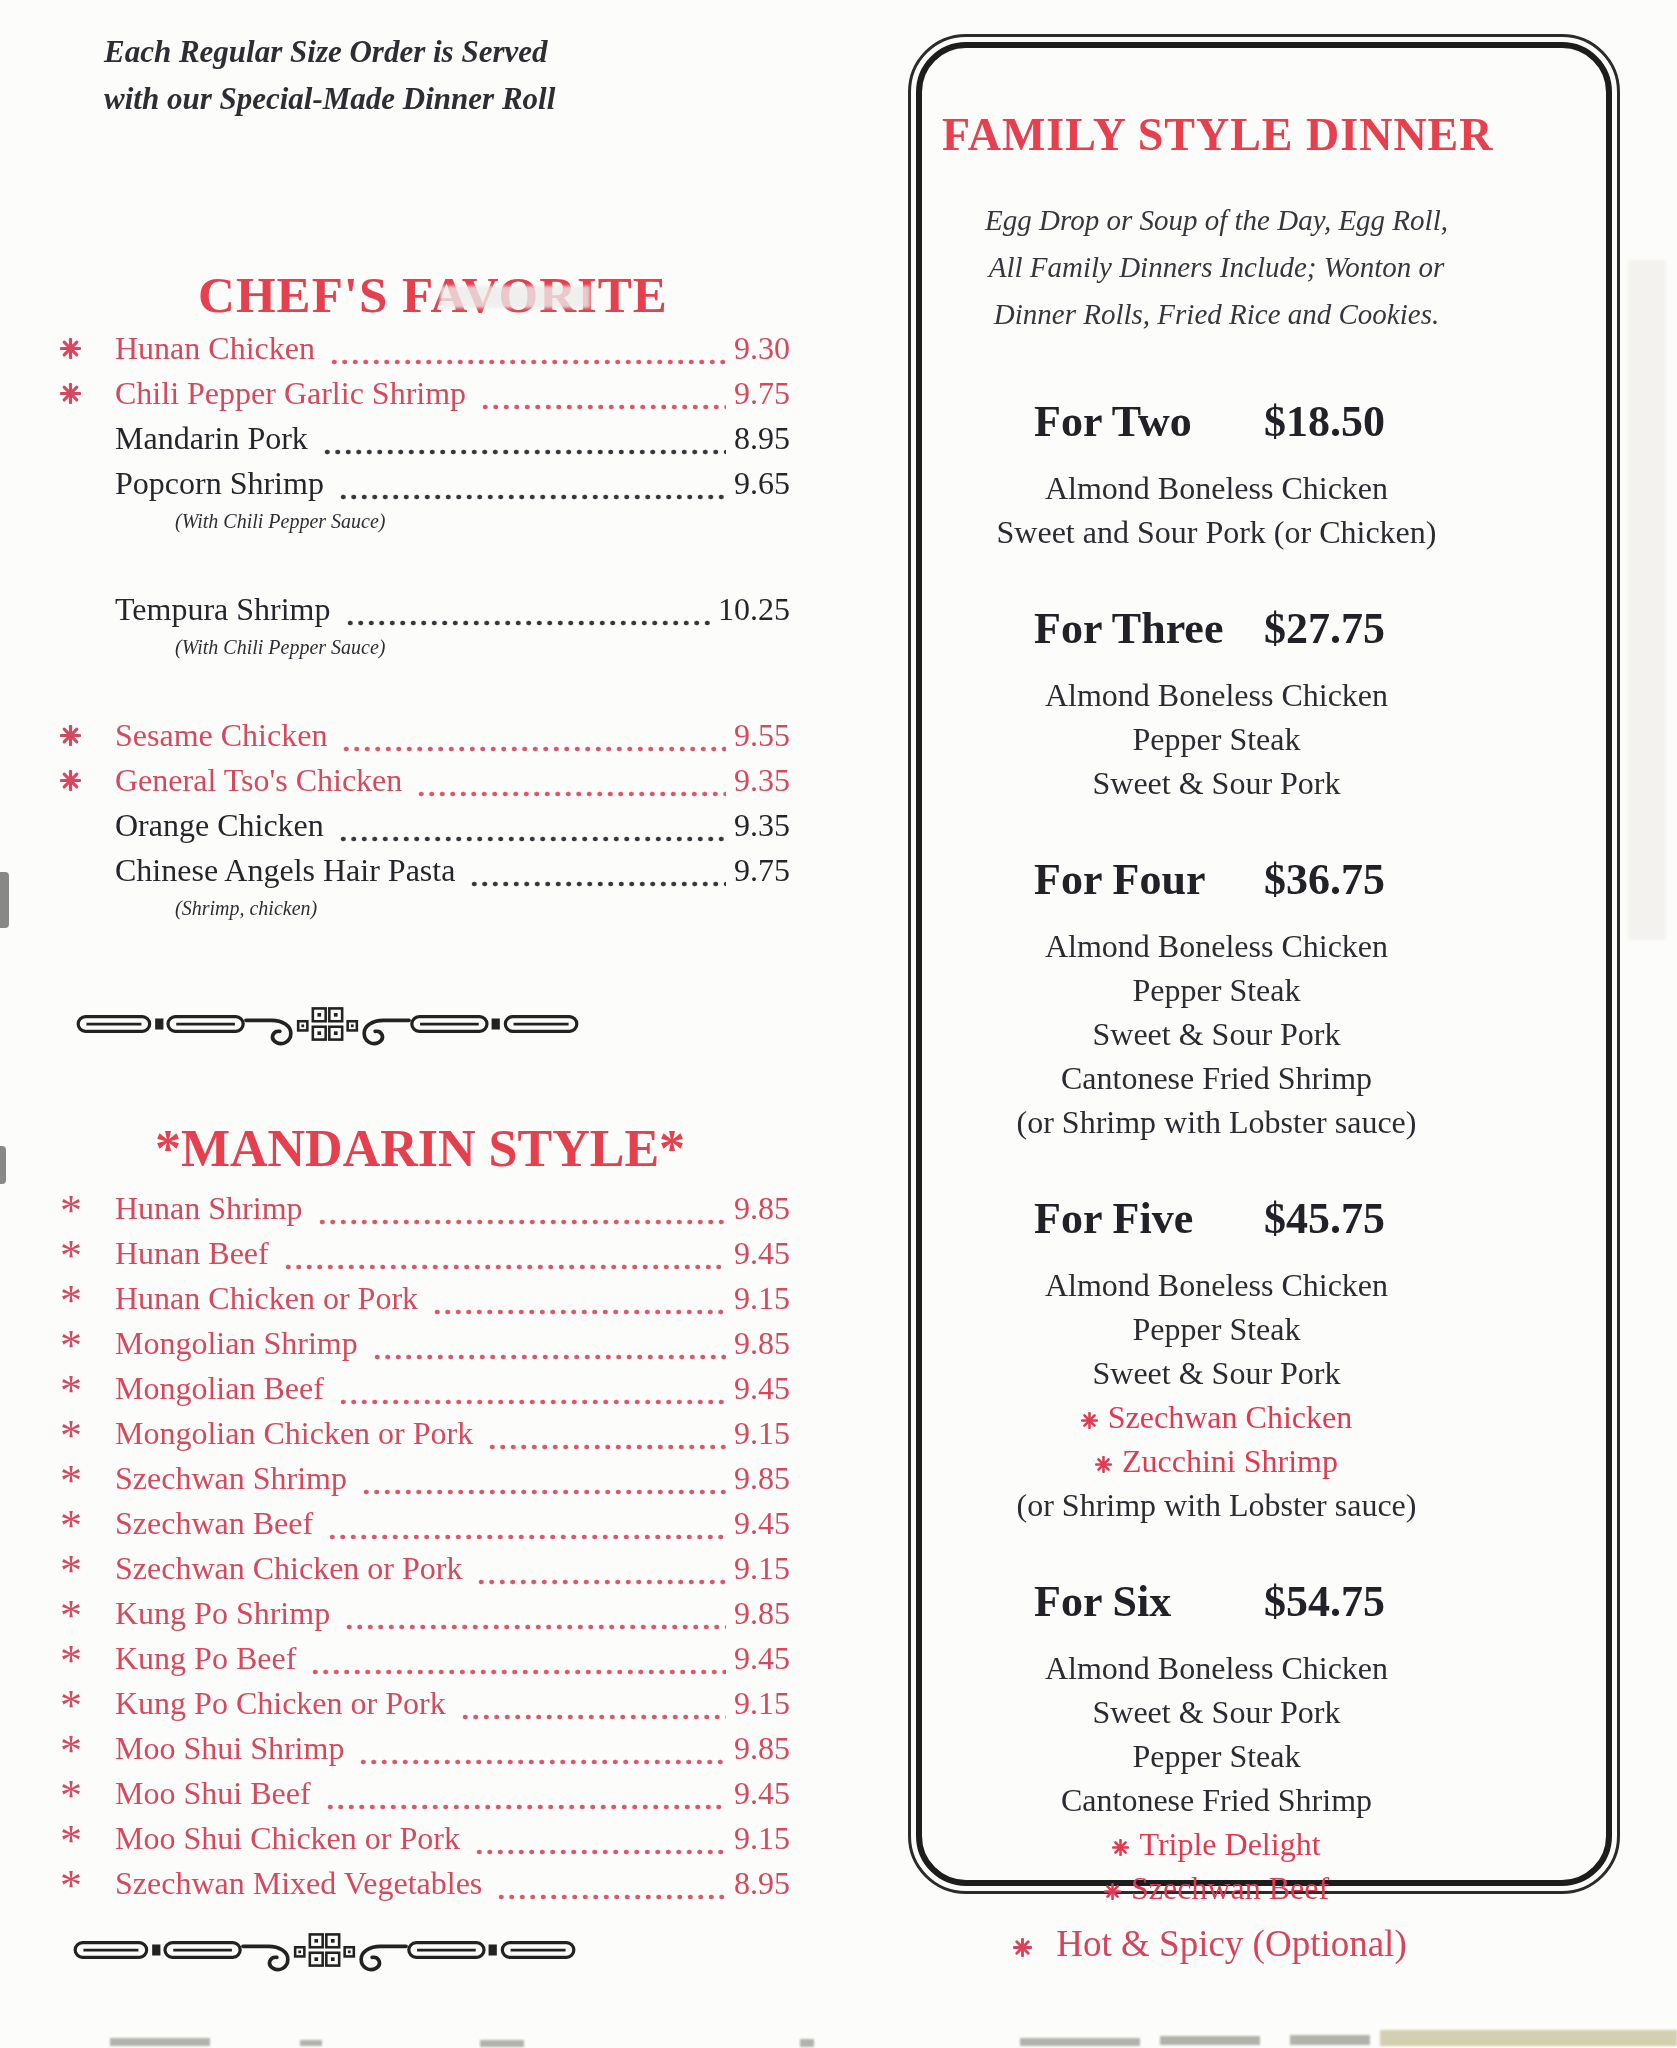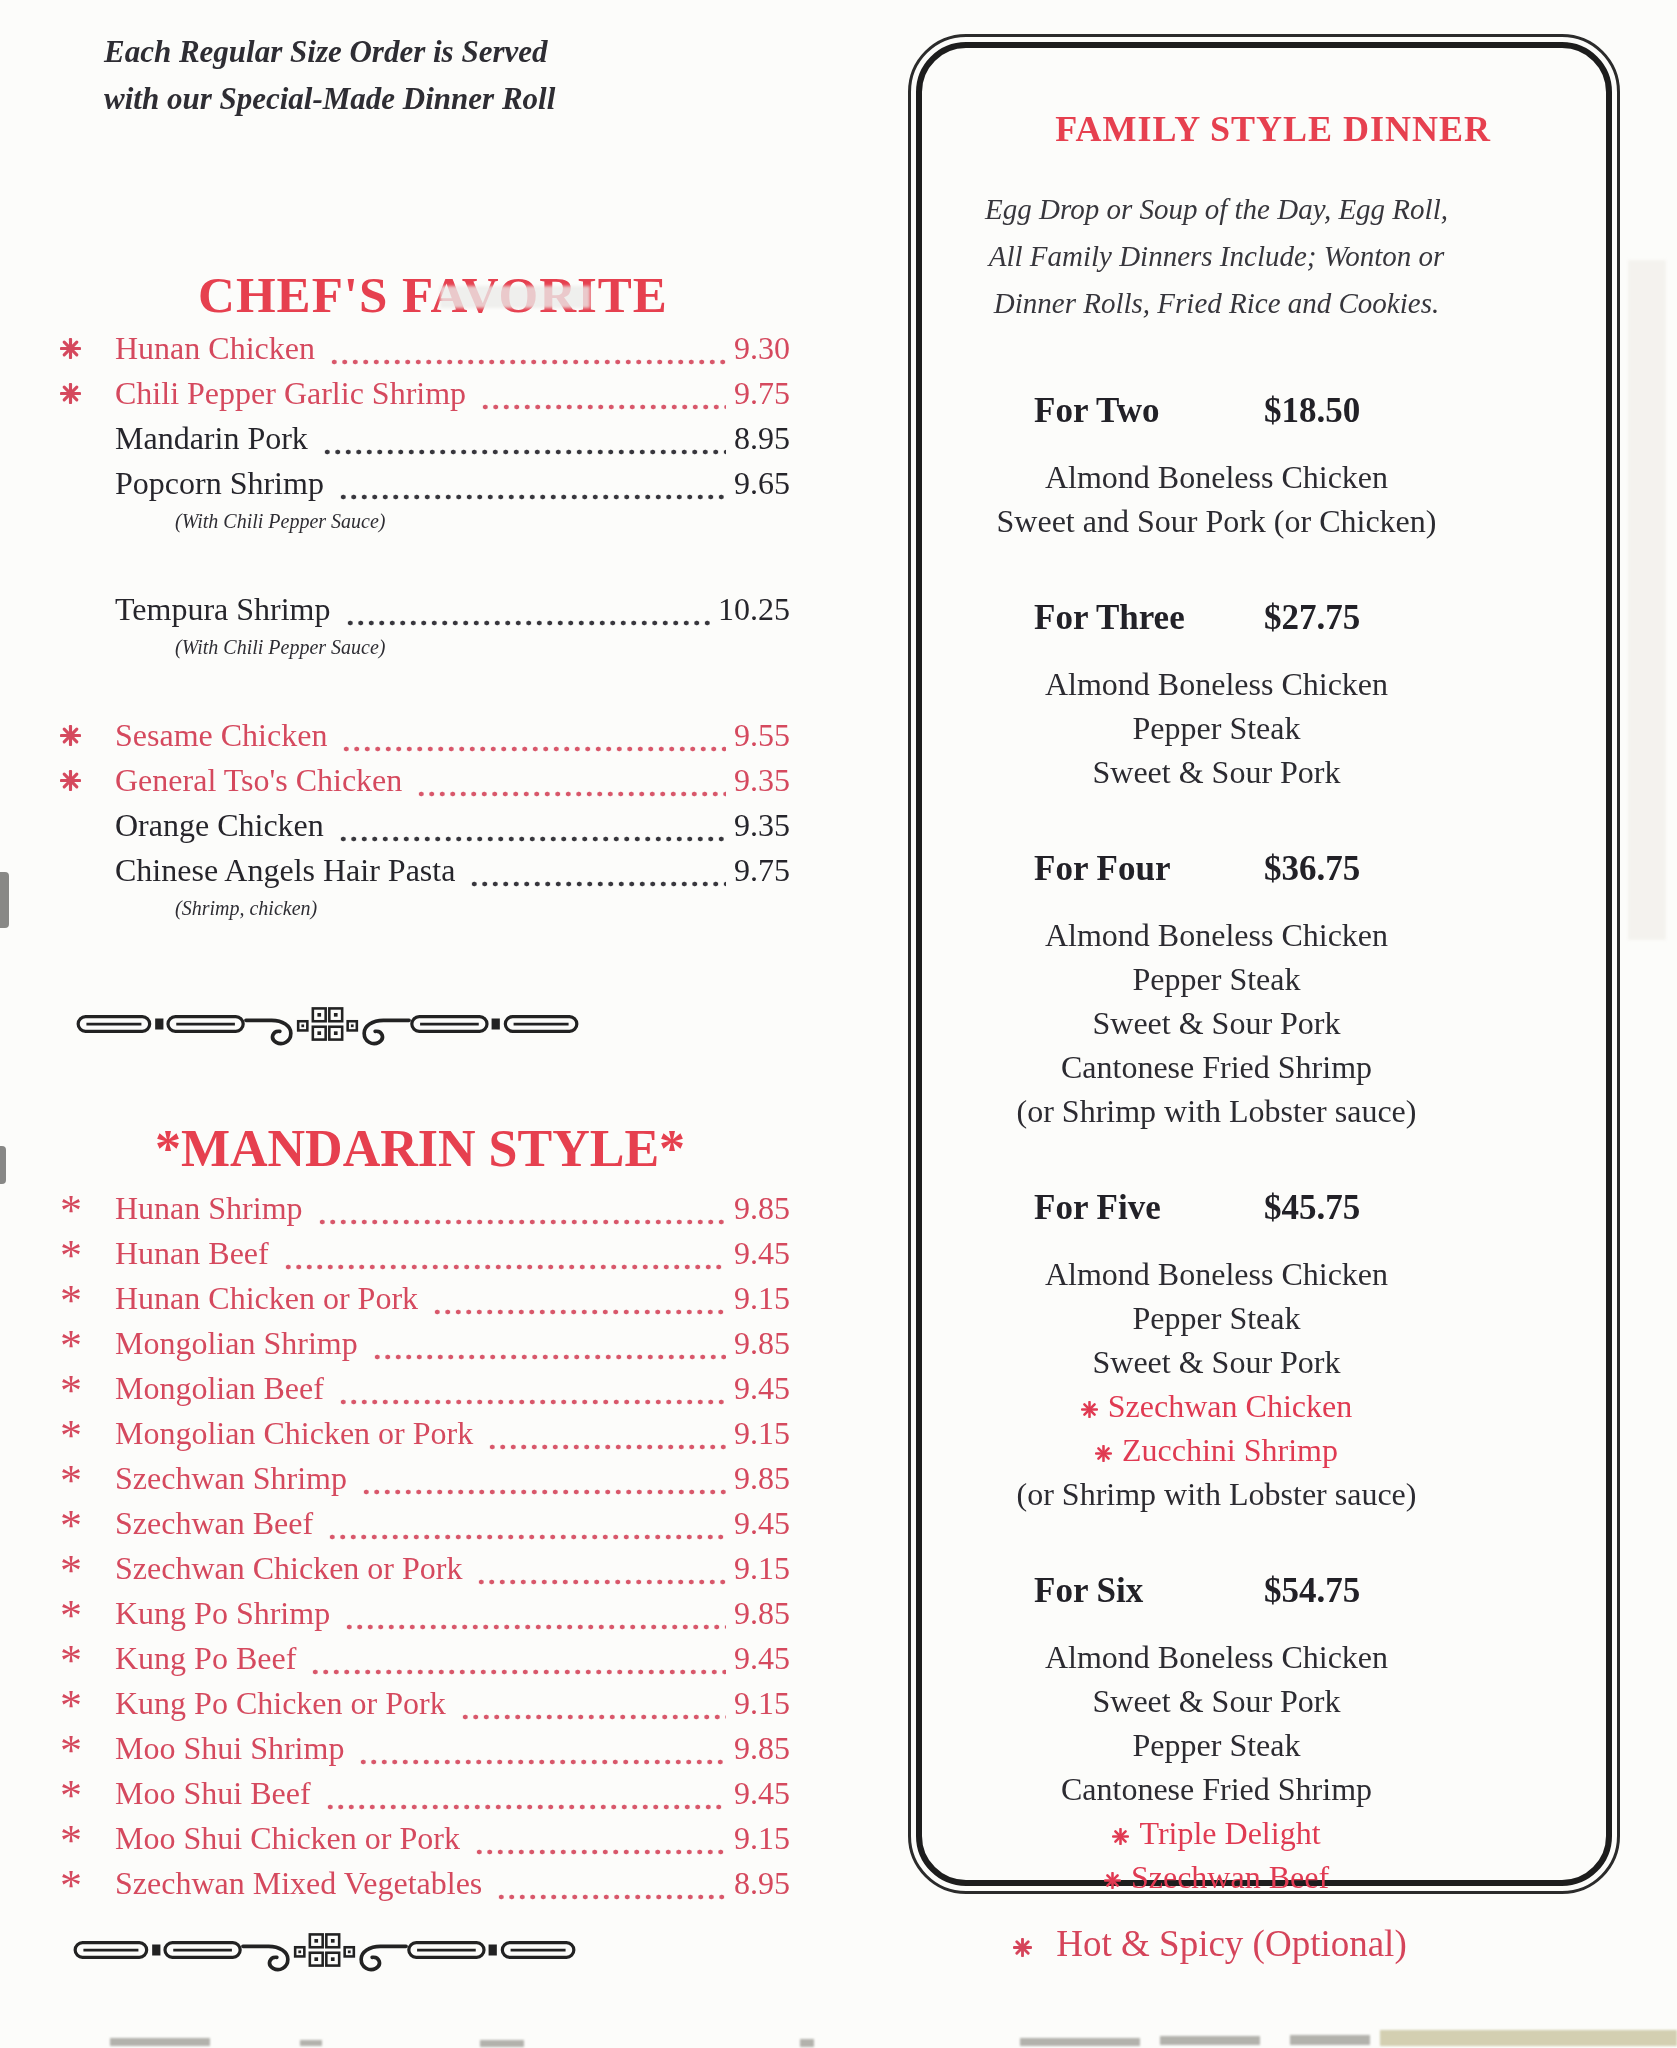--- a/index.html
+++ b/index.html
@@ -59,31 +59,31 @@
     position:absolute; left:908px; top:34px; width:712px; height:1860px;
     border:3px solid #2b2b2b; border-radius:58px; padding:5px;
     box-sizing:border-box;
   }
   .family-box {
     width:100%; height:100%; box-sizing:border-box;
     border:6px solid #1d1d1d; border-radius:50px;
     padding:30px 115px 0 20px;
   }
   .family-title {
-    margin:30px 0 0 0; text-align:right; font-size:36px;
+    margin:30px 0 0 0; text-align:right; font-size:46px;
     font-weight:bold; color:#e6404f; letter-spacing:1px; white-space:nowrap;
   }
   .family-intro {
     margin-top:36px; text-align:center; font-style:italic;
     font-size:29px; line-height:47px; color:#37363c;
   }
   #dinners { margin-top:56px; }
   .dinner { margin-bottom:47px; }
   .dinner-head {
-    display:flex; padding-left:92px; font-size:35px; font-weight:bold;
+    display:flex; padding-left:92px; font-size:44px; font-weight:bold;
     color:#222127; line-height:56px; white-space:nowrap;
   }
   .d-label { width:230px; flex:0 0 230px; }
   .d-items { margin-top:16px; }
   .d-line {
     text-align:center; font-size:32px; line-height:44px;
     color:#2c2b31; white-space:nowrap;
   }
   .d-line.red { color:#e03a52; }
   .d-line .spicy-svg { width:17px; height:17px; margin-right:10px; position:relative; top:1px; }

